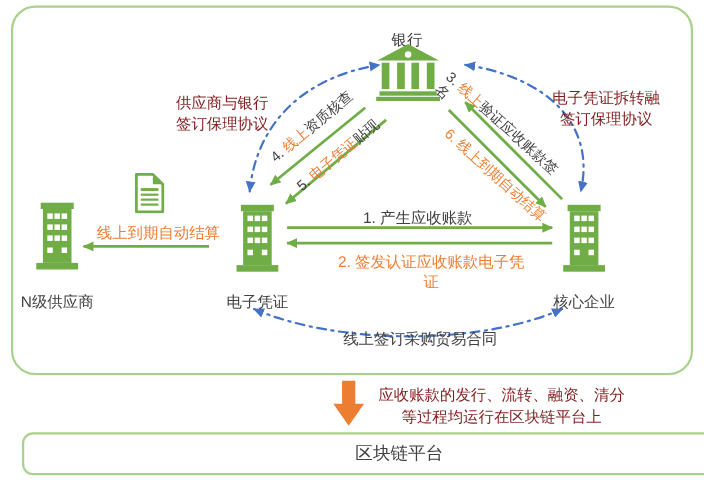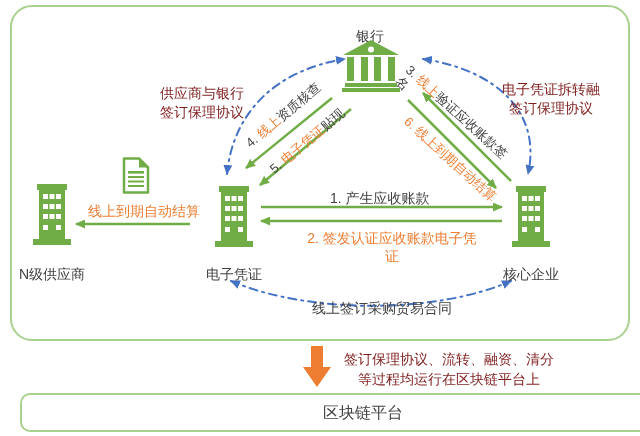--- a/index.html
+++ b/index.html
@@ -159,21 +159,21 @@
   <div class="abs txt wrap2 orange" style="left:305px;top:230px;width:174px;white-space:normal;">2. 签发认证应收账款电子凭证</div>
 
   <div class="abs txt orange" style="left:88px;top:203px;">线上到期自动结算</div>
 
   <div class="abs txt" style="left:312px;top:300px;">线上签订采购贸易合同</div>
 
   <svg class="abs" style="left:303px;top:346px;" width="28" height="42" viewBox="0 0 28 42">
     <polygon points="8,0 20,0 20,21 28,21 14,41 0,21 8,21" fill="#ED7D31"></polygon>
   </svg>
   <div class="abs txt2" style="left:344px;top:349px;line-height:1.45;">
-    <div>签订保理协议、流转、融资、清分</div>
+    <div>应收账款的发行、流转、融资、清分</div>
     <div>等过程均运行在区块链平台上</div>
   </div>
 
   <div class="platform-bar abs">
     <div class="bar-label">区块链平台</div>
   </div>
 
 </div>
 
 </body></html>

